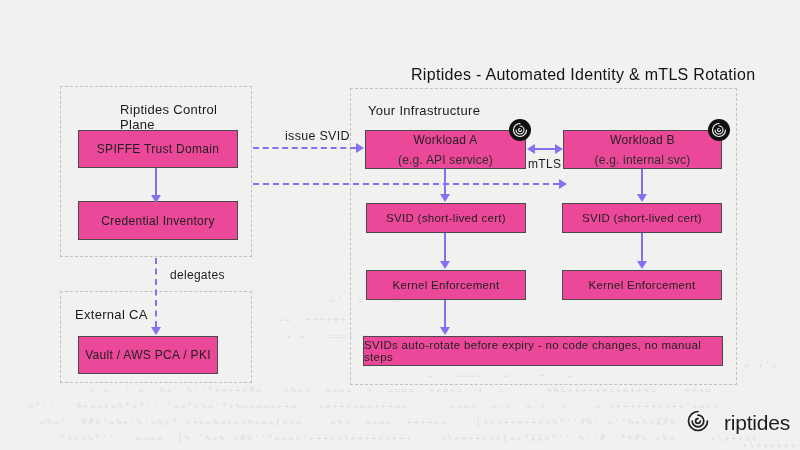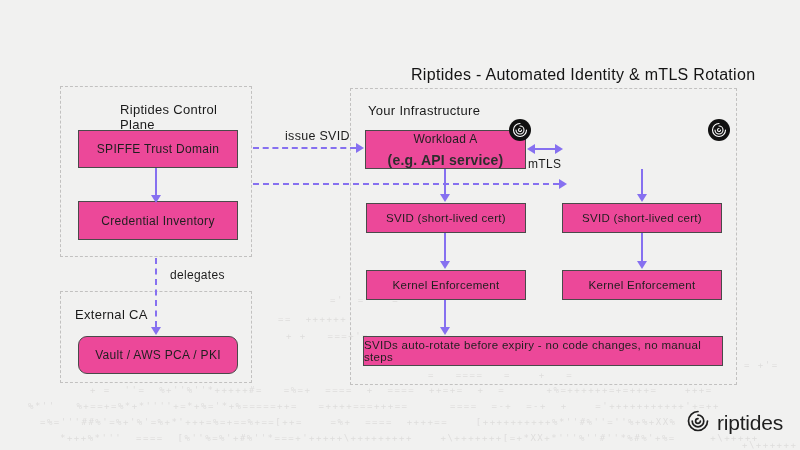--- a/index.html
+++ b/index.html
@@ -47,29 +47,29 @@
   #panel-infra .panel-label{left:17px;top:14px;}
 
   
   .node{
     position:absolute;z-index:2;background:#ec4899;border:1px solid var(--node-border);
     display:flex;flex-direction:column;align-items:center;justify-content:center;
     text-align:left;font-size:12px;letter-spacing:.3px;color:#1f1f1f;
   }
   #node-spiffe{left:78px;top:130px;width:160px;height:38px;}
   #node-cred{left:78px;top:201px;width:160px;height:39px;}
-  #node-vault{left:78px;top:336px;width:160px;height:38px;border-radius:9px;}
+  #node-vault{left:78px;top:336px;width:140px;height:38px;}
   #node-wa{left:365px;top:130px;width:161px;height:39px;}
   #node-wb{left:563px;top:130px;width:159px;height:39px;}
   #node-svida{left:366px;top:203px;width:160px;height:30px;font-size:11.5px;}
   #node-svidb{left:562px;top:203px;width:160px;height:30px;font-size:11.5px;}
   #node-kerna{left:366px;top:270px;width:160px;height:30px;font-size:11.5px;}
   #node-kernb{left:562px;top:270px;width:160px;height:30px;font-size:11.5px;}
   #node-note{left:363px;top:336px;width:360px;height:30px;font-size:11.5px;}
-  .node .sub{font-size:14px;letter-spacing:.2px;color:#2e2e2e;margin-top:6px;font-weight:bold;}
+  .node .sub{font-size:12px;letter-spacing:.2px;color:#2e2e2e;margin-top:6px;}
 
   
   .badge{position:absolute;z-index:3;width:22px;height:22px;}
   #badge-a{left:509px;top:119px;}
   #badge-b{left:708px;top:119px;}
 
   
   .av{position:absolute;z-index:2;width:2px;background:var(--purple);}
   .av::after{content:'';position:absolute;bottom:-8px;left:-4px;width:0;height:0;
     border-left:5px solid transparent;border-right:5px solid transparent;
@@ -101,21 +101,21 @@
   #arr-branch{left:253px;top:183px;width:306px;}
   #arr-mtls{left:535px;top:148px;width:20px;}
 
   
   .edge-label{position:absolute;z-index:2;font-size:12.5px;letter-spacing:.3px;color:#1c1c1c;}
   #lbl-issue{left:271px;top:129px;margin-left:14px;}
   #lbl-mtls{left:528px;top:157px;font-size:12px;}
   #lbl-delegates{left:170px;top:268px;font-size:12px;}
 
   
-  #logo{position:absolute;left:685px;top:408px;z-index:2;display:flex;align-items:center;gap:6px;}
+  #logo{position:absolute;left:685px;top:408px;z-index:2;display:flex;align-items:center;gap:13px;}
   #logo .wordmark{font-size:21px;font-weight:500;letter-spacing:-.2px;color:#1e1e1e;}
 </style>
 </head>
 <body>
 
 <div id="canvas">
 
   <div class="noise" id="nz0">+ =  ''=  %+''%''*+++++#=   =%=+  ====  +  ====  ++=+=  +  =      +%=++++++=+=+++=    +++=</div>
   <div class="noise" id="nz1">%*''   %+==+=%*+*''''+=*+%='*+%=====++=   =++++===+++==      ====  =-+  =-+  +    ='+++++++++++'+=++</div>
   <div class="noise" id="nz2">=%='''##%'=%+'%'=%+*'+++=%=+==%+==[++=    =%+  ====  ++++==    [++++++++++%*''#%''=''%+%+XX%</div>
@@ -147,20 +147,24 @@
   <div class="node" id="node-cred">
     <span>Credential Inventory</span>
   </div>
   <div class="node" id="node-vault">
     <span>Vault / AWS PCA / PKI</span>
   </div>
 
   <div class="node" id="node-wa">
     <span>Workload A</span>
     <span class="sub">(e.g. API service)</span>
+  </div>
+  <div class="node" id="node-wb">
+    <span>Workload B</span>
+    <span class="sub">(e.g. internal svc)</span>
   </div>
   <div class="node" id="node-svida">
     <span>SVID (short-lived cert)</span>
   </div>
   <div class="node" id="node-svidb">
     <span>SVID (short-lived cert)</span>
   </div>
   <div class="node" id="node-kerna">
     <span>Kernel Enforcement</span>
   </div>

